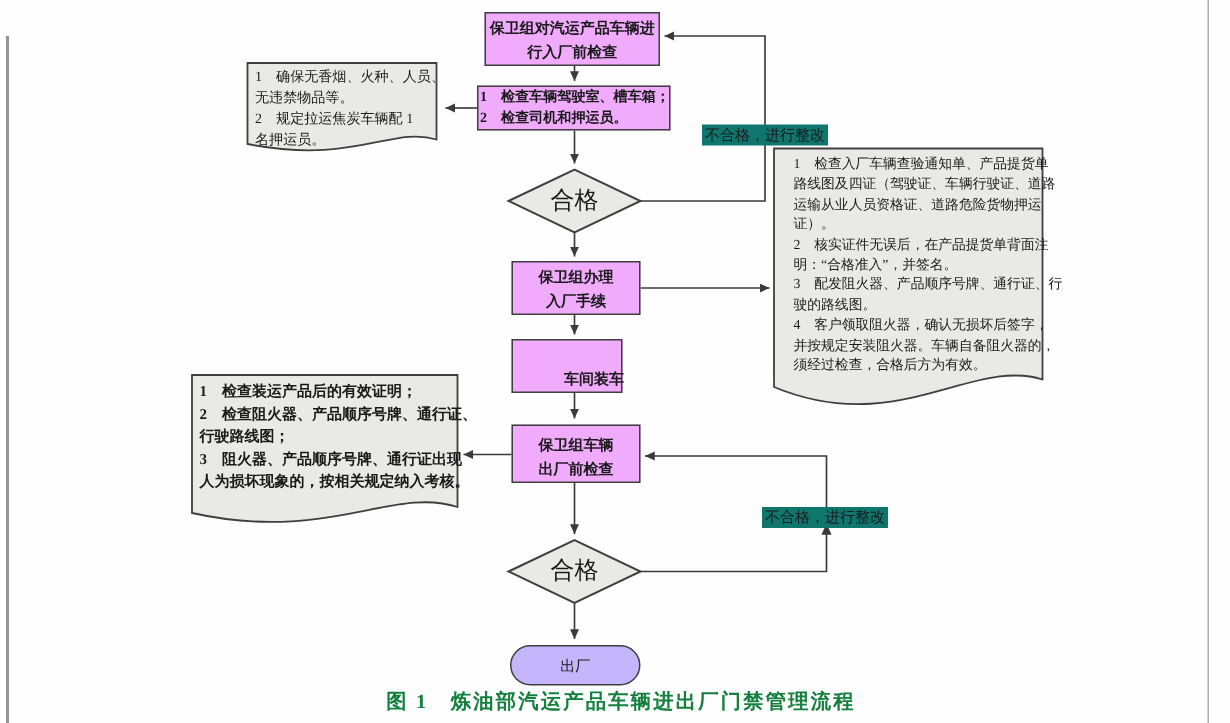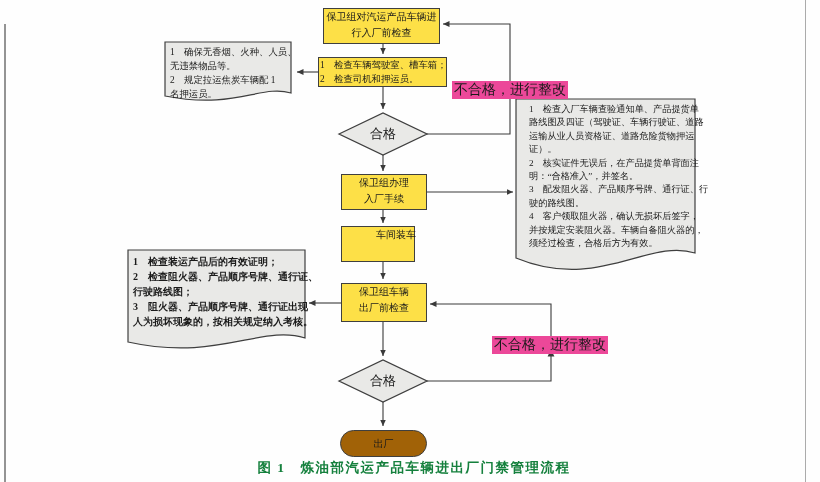--- a/index.html
+++ b/index.html
@@ -1,34 +1,34 @@
 <!DOCTYPE html>
 <html><head>
 <meta charset="utf-8">
 <style>
   html,body{margin:0;padding:0;background:#ffffff;}
   #canvas{
     position:relative;width:820px;height:482px;background:#fefefe;overflow:hidden;
     font-family:"Liberation Serif","DejaVu Serif",serif;color:#1a1a1a;
   }
   .box{
-    position:absolute;background:#fde047;border:1.4px solid #3f3f3f;
-    display:flex;flex-direction:column;align-items:center;justify-content:flex-start;
-    font-size:10px;line-height:15.5px;box-sizing:border-box;text-align:center;
+    position:absolute;background:#f0abfc;border:1.4px solid #3f3f3f;
+    display:flex;flex-direction:column;align-items:center;justify-content:flex-end;
+    font-size:10px;line-height:15.5px;box-sizing:border-box;text-align:center;font-weight:bold;
   }
   .box.left-list{align-items:flex-start;text-align:left;padding:0 1px;font-size:9.4px;line-height:14px;}
   .box div{white-space:nowrap;}
   .note-text{position:absolute;font-size:9.2px;line-height:13.4px;}
   .note-text div{white-space:nowrap;}
   .note-text.n1{line-height:14px;font-size:9.4px;}
   .note-text.n2{line-height:15px;font-size:10px;font-weight:bold;}
-  .dlabel{position:absolute;transform:translate(-50%,-50%);font-size:13px;white-space:nowrap;}
-  .fb-label{position:absolute;transform:translate(-50%,-50%);font-size:14px;background:#ec4899;padding:0 2px;white-space:nowrap;}
+  .dlabel{position:absolute;transform:translate(-50%,-50%);font-size:16px;white-space:nowrap;}
+  .fb-label{position:absolute;transform:translate(-50%,-50%);font-size:10px;background:#0f766e;padding:0 2px;white-space:nowrap;}
   .terminator{
-    position:absolute;background:#a16207;border:1.4px solid #3f3f3f;border-radius:14px;
+    position:absolute;background:#c4b5fd;border:1.4px solid #3f3f3f;border-radius:14px;
     display:flex;align-items:center;justify-content:center;font-size:10px;box-sizing:border-box;
   }
   .caption{
     position:absolute;left:8px;width:812px;top:459px;text-align:center;
     font-size:13.5px;letter-spacing:1.5px;font-weight:600;color:#15803d;
   }
   .edge{position:absolute;background:#949494;}
   svg{position:absolute;left:0;top:0;}
 </style>
 </head>

